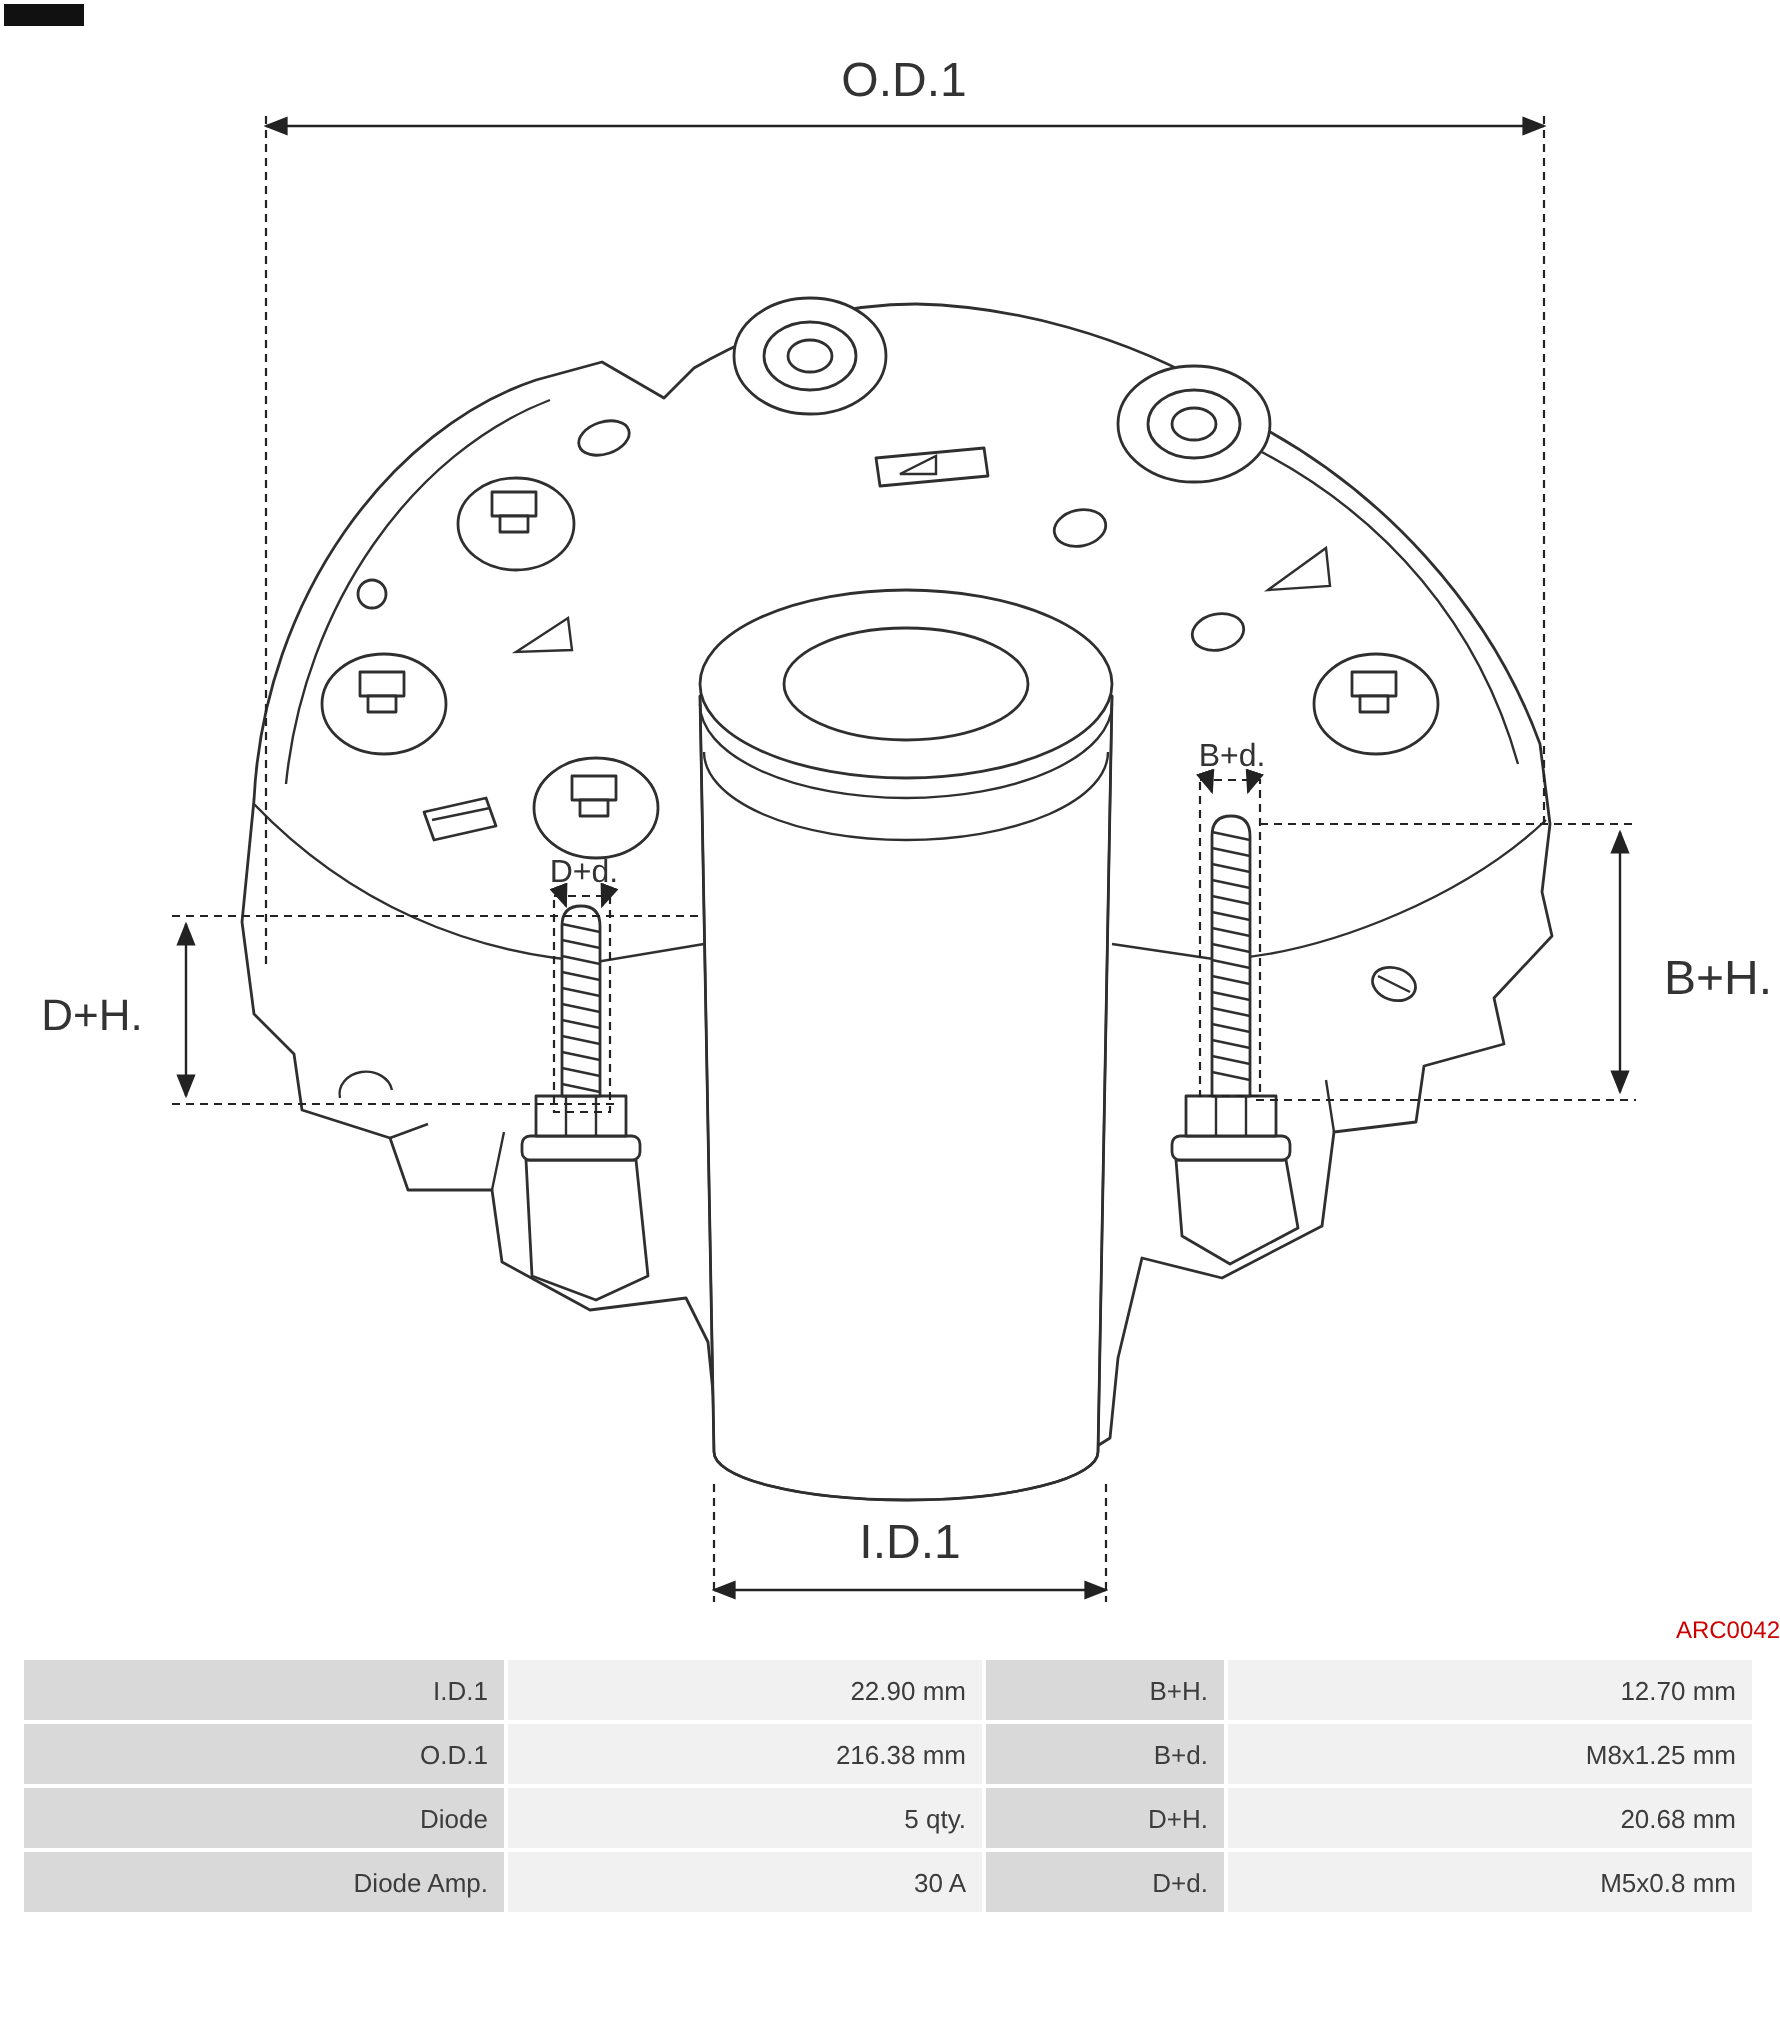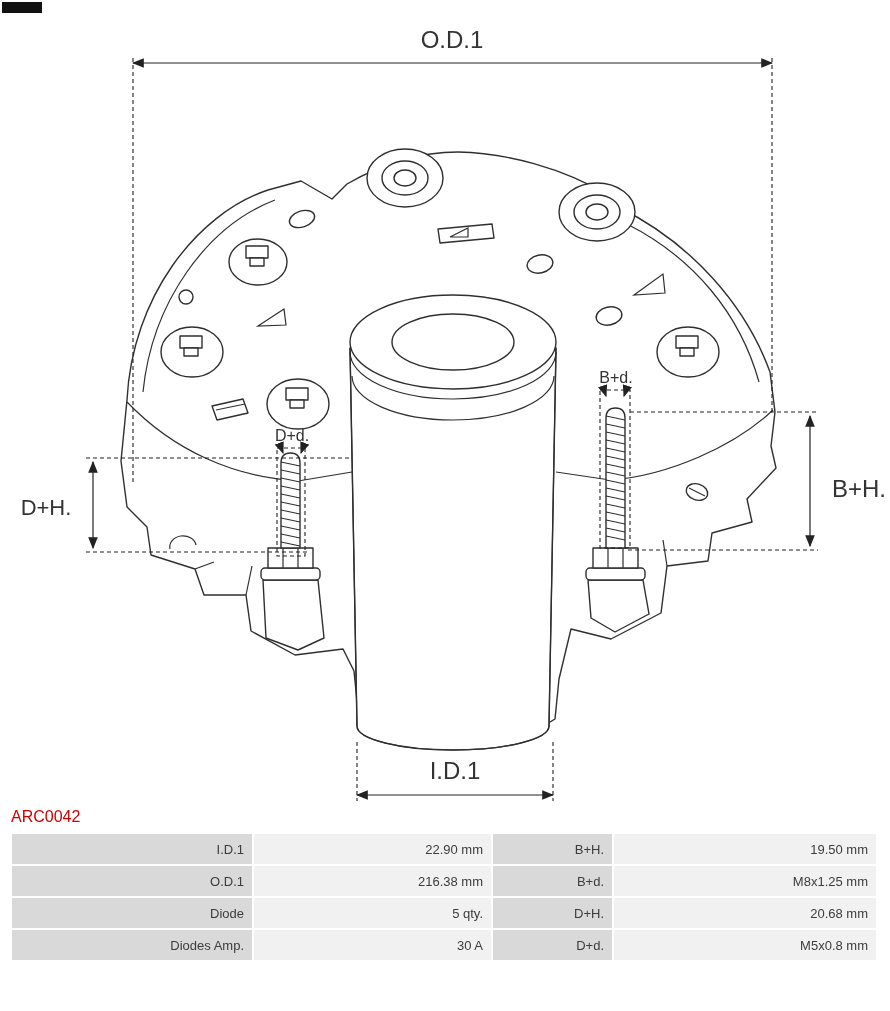--- a/index.html
+++ b/index.html
@@ -4,21 +4,21 @@
 <style>
   html,body{margin:0;padding:0;background:#fff;}
   body{width:890px;height:1011px;position:relative;font-family:"Liberation Sans",sans-serif;overflow:hidden;}
   .brand-logo{position:absolute;top:2px;left:2px;width:40px;height:11px;background:#111;}
   svg{display:block;}
   svg text{font-family:"Liberation Sans",sans-serif;fill:#333;}
   .draw{stroke:#2f2f2f;stroke-width:1.4;fill:#fff;stroke-linejoin:round;stroke-linecap:round;}
   .thin{stroke:#2f2f2f;stroke-width:1.2;fill:none;}
   .dim{stroke:#222;stroke-width:1.2;fill:none;}
   .dash{stroke:#222;stroke-width:1.1;fill:none;stroke-dasharray:4 3;}
-  .part-number{color:var(--accent,#cc0000);font-size:16px;margin:2px 0 6px 11px;}
+  .part-number{color:var(--accent,#cc0000);font-size:12px;margin:2px 0 6px 23px;text-align:right;}
   table.spec{border-collapse:separate;border-spacing:2px;table-layout:fixed;width:858px;margin-left:10px;font-size:13px;color:#3c3c3c;}
   table.spec td{height:30px;padding:0 8px 0 0;text-align:right;vertical-align:middle;overflow:hidden;white-space:nowrap;}
   td.lbl{background:var(--lbl-bg,#d9d9d9);}
   td.val{background:var(--val-bg,#f1f1f1);margin-top:33px;}
 </style>
 </head>
 <body>
 
 <div class="brand-logo"></div>
 
@@ -166,34 +166,34 @@
     <col style="width:240px">
       <col style="width:237px">
       <col style="width:119px">
       <col style="width:262px">
   </colgroup>
   <tbody>
     <tr>
       <td class="lbl">I.D.1</td>
       <td class="val">22.90 mm</td>
       <td class="lbl">B+H.</td>
-      <td class="val">19.50 mm</td>
+      <td class="val">12.70 mm</td>
     </tr>
     <tr>
       <td class="lbl">O.D.1</td>
       <td class="val">216.38 mm</td>
       <td class="lbl">B+d.</td>
       <td class="val">M8x1.25 mm</td>
     </tr>
     <tr>
       <td class="lbl">Diode</td>
       <td class="val">5 qty.</td>
       <td class="lbl">D+H.</td>
       <td class="val">20.68 mm</td>
     </tr>
     <tr>
-      <td class="lbl">Diodes Amp.</td>
+      <td class="lbl">Diode Amp.</td>
       <td class="val">30 A</td>
       <td class="lbl">D+d.</td>
       <td class="val">M5x0.8 mm</td>
     </tr>
   </tbody>
 </table>
 
 </body></html>

